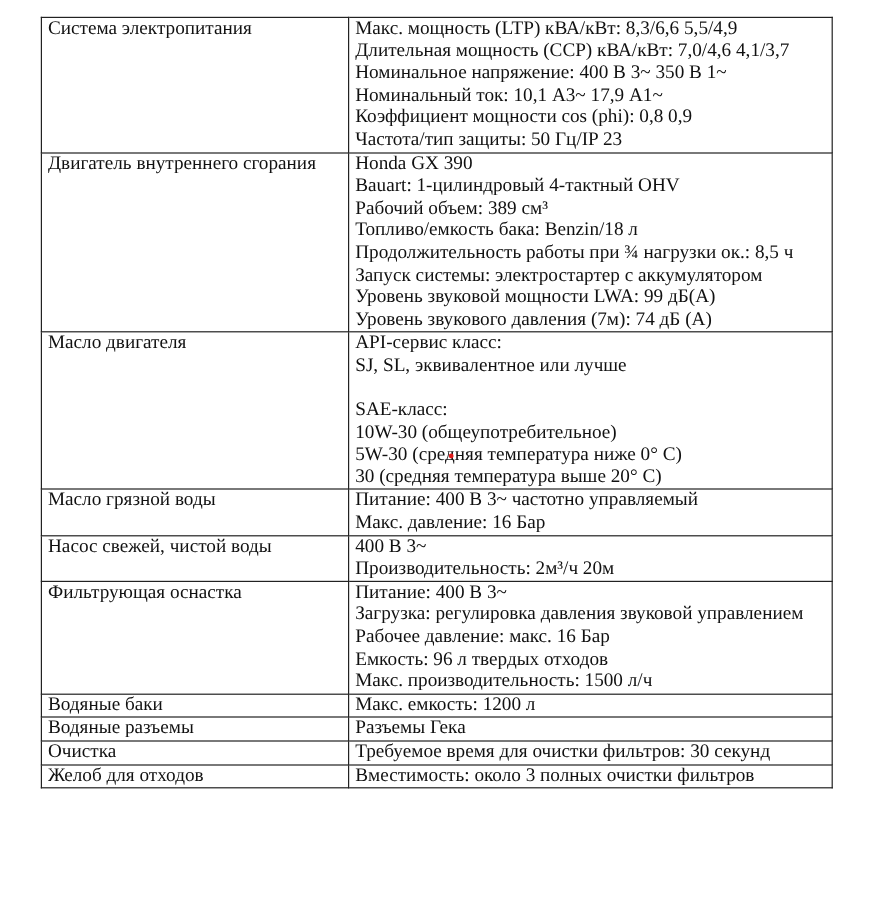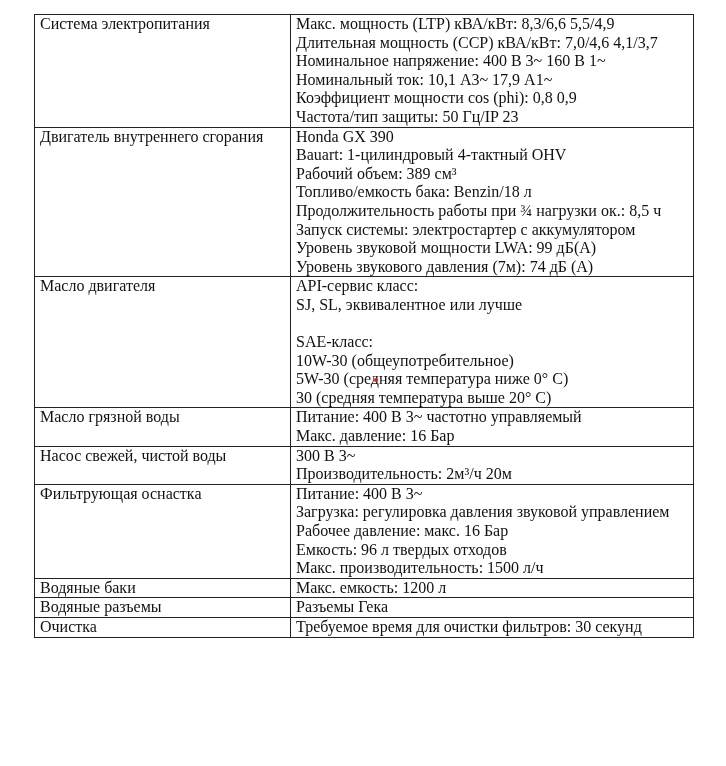--- a/index.html
+++ b/index.html
@@ -38,21 +38,21 @@
       <col class="c2">
     </colgroup>
   <tbody id="spec-body">
       <tr>
         <td>
           <span class="line">Система электропитания</span>
         </td>
         <td>
           <span class="line">Макс. мощность (LTP) кВА/кВт: 8,3/6,6 5,5/4,9</span>
           <span class="line">Длительная мощность (CCP) кВА/кВт: 7,0/4,6 4,1/3,7</span>
-          <span class="line">Номинальное напряжение: 400 В 3~ 160 В 1~</span>
+          <span class="line">Номинальное напряжение: 400 В 3~ 350 В 1~</span>
           <span class="line">Номинальный ток: 10,1 А3~ 17,9 А1~</span>
           <span class="line">Коэффициент мощности cos (phi): 0,8 0,9</span>
           <span class="line">Частота/тип защиты: 50 Гц/IP 23</span>
         </td>
       </tr>
       <tr>
         <td>
           <span class="line">Двигатель внутреннего сгорания</span>
         </td>
         <td>
@@ -87,21 +87,21 @@
         <td>
           <span class="line">Питание: 400 В 3~ частотно управляемый</span>
           <span class="line">Макс. давление: 16 Бар</span>
         </td>
       </tr>
       <tr>
         <td>
           <span class="line">Насос свежей, чистой воды</span>
         </td>
         <td>
-          <span class="line">300 В 3~</span>
+          <span class="line">400 В 3~</span>
           <span class="line">Производительность: 2м³/ч 20м</span>
         </td>
       </tr>
       <tr>
         <td>
           <span class="line">Фильтрующая оснастка</span>
         </td>
         <td>
           <span class="line">Питание: 400 В 3~</span>
           <span class="line">Загрузка: регулировка давления звуковой управлением</span>
@@ -127,16 +127,24 @@
         </td>
       </tr>
       <tr>
         <td>
           <span class="line">Очистка</span>
         </td>
         <td>
           <span class="line">Требуемое время для очистки фильтров: 30 секунд</span>
         </td>
       </tr>
+      <tr>
+        <td>
+          <span class="line">Желоб для отходов</span>
+        </td>
+        <td>
+          <span class="line">Вместимость: около 3 полных очистки фильтров</span>
+        </td>
+      </tr>
     </tbody>
 </table>
 
 <div class="cursor-dot"></div>
 
 </body></html>

